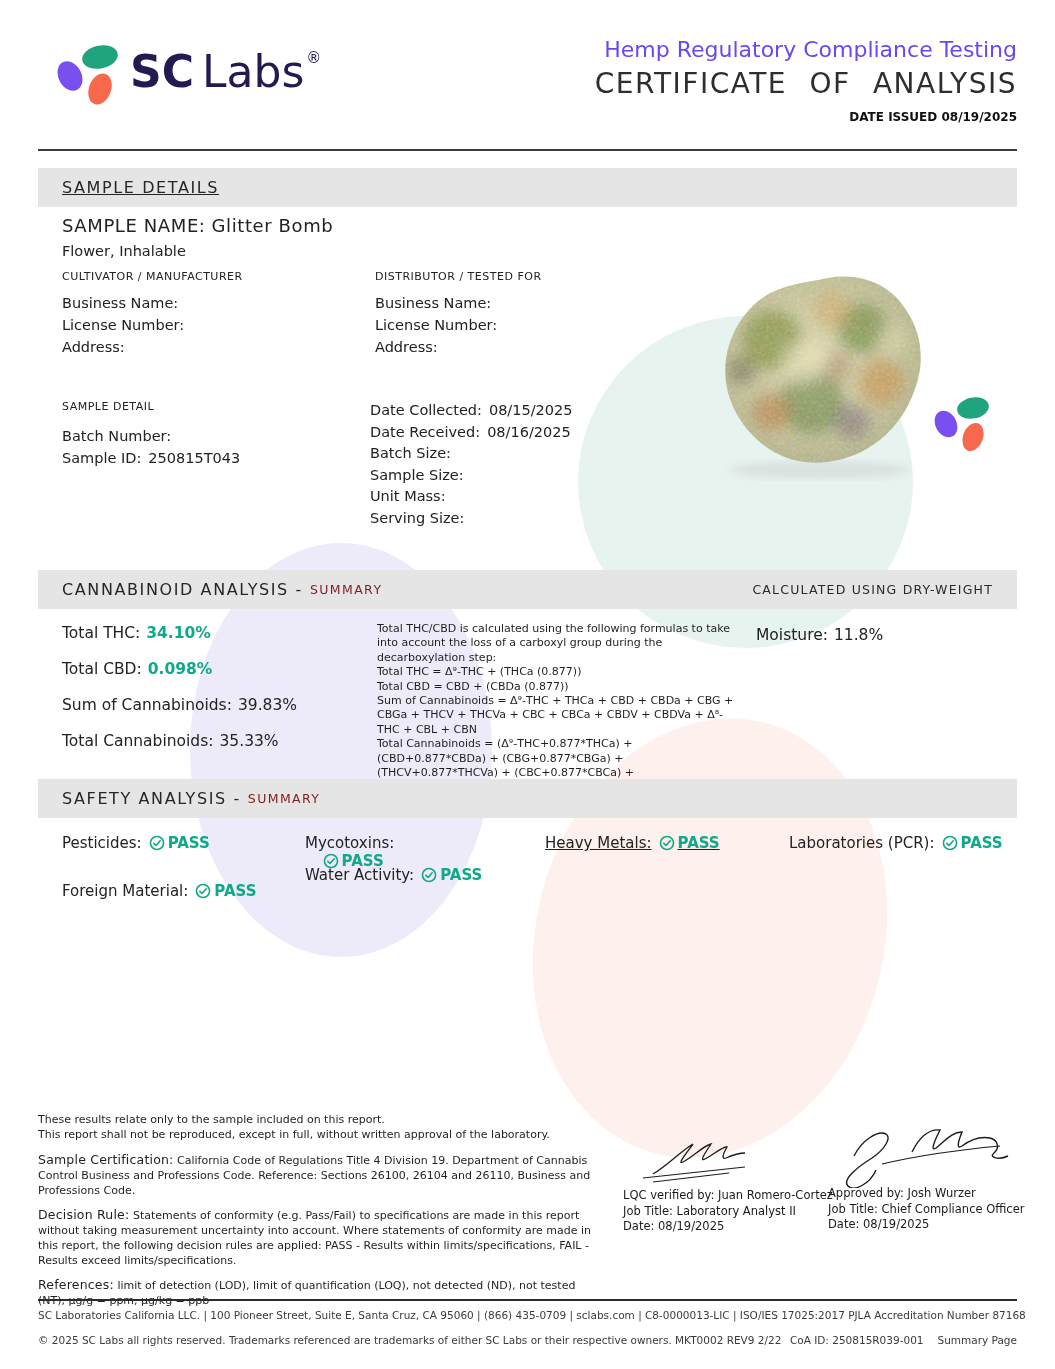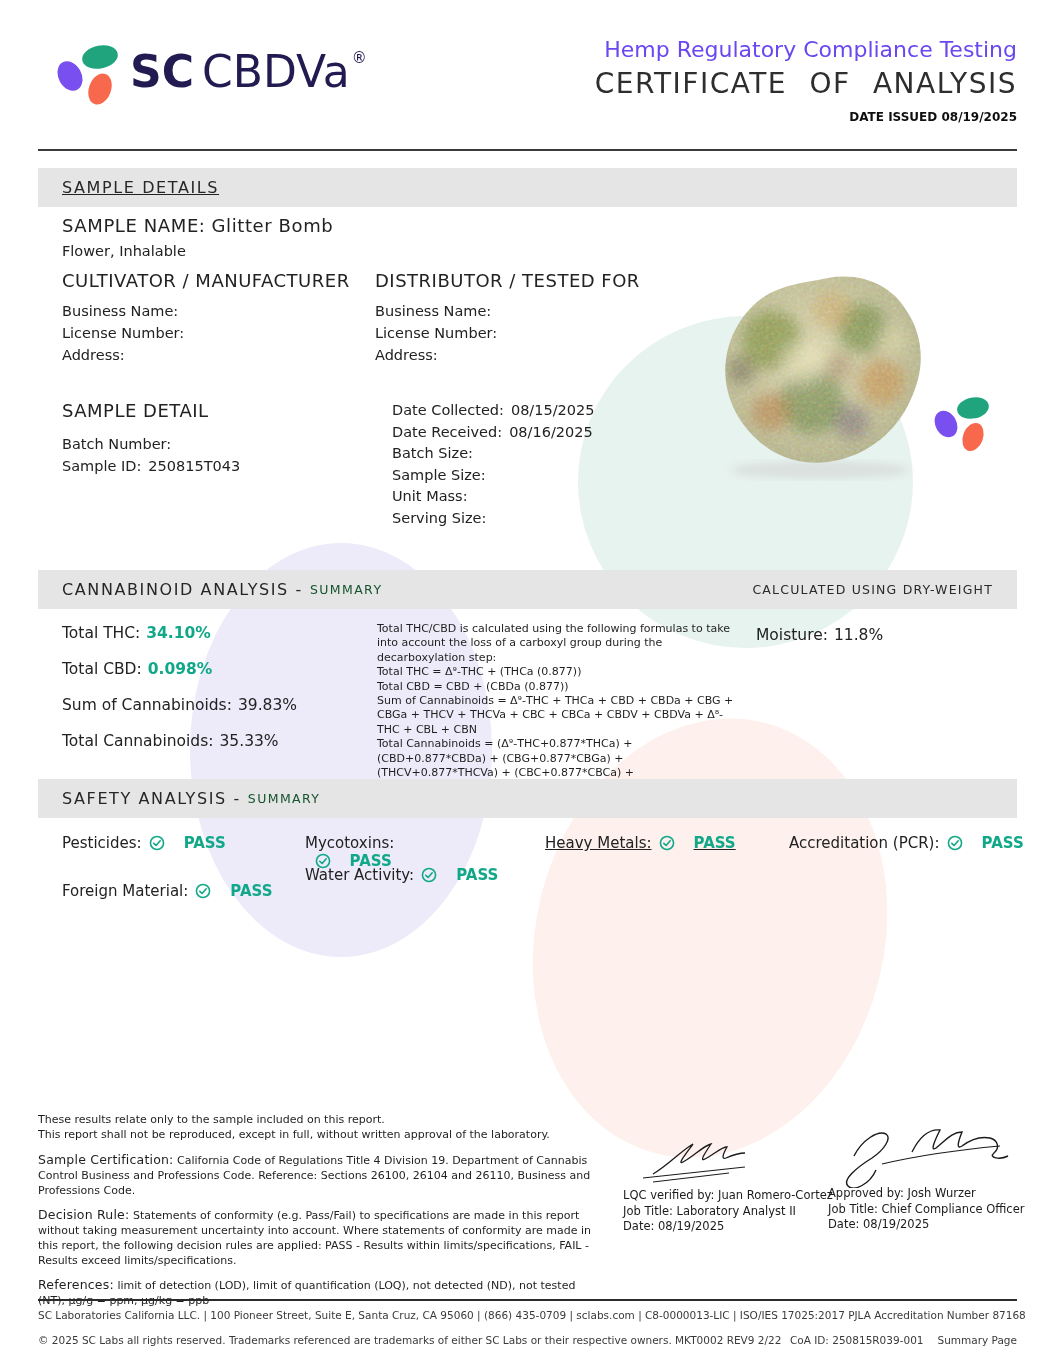--- a/index.html
+++ b/index.html
@@ -24,55 +24,55 @@
   .logo-reg { font-size:15px; font-weight:400; vertical-align:24px; margin-left:2px; }
   .header-right { right:38px; top:36px; text-align:right; }
   .hdr-l1 { color:#6a47f0; font-size:22px; line-height:1.25; }
   .hdr-l2 { color:#2e2e2e; font-size:28px; letter-spacing:1.5px; word-spacing:12px; margin-top:3px; }
   .hdr-l3 { color:#0f0f0f; font-size:12px; font-weight:bold; margin-top:10px; }
   .rule-top { left:38px; top:149px; width:979px; border-top:2px solid #3a3a3a; }
 
   
   .bar { left:38px; width:979px; height:39px; background:#e5e5e5; display:flex; align-items:center; padding:0 24px; }
   .bar-title { font-size:16px; letter-spacing:1.6px; color:#262626; }
-  .bar-sub { font-size:12.5px; letter-spacing:1.4px; color:#14532d; margin-left:7px; }
+  .bar-sub { font-size:12.5px; letter-spacing:1.4px; color:#7f1d1d; margin-left:7px; }
   .bar-right { margin-left:auto; font-size:12.5px; letter-spacing:1.2px; color:#2a2a2a; }
   .bar-sample { top:168px;text-decoration:underline; }
   .bar-cann { top:570px; }
   .bar-safety { top:779px; }
 
   
   .sample-name { left:62px; top:215px; font-size:18px; letter-spacing:0.6px; color:#222; }
   .sample-name .val { margin-left:6px; }
   .sample-type { left:62px; top:243px; font-size:14.5px; color:#222; }
-  .party-block h3, .detail-block h3 { font-size:18px; font-weight:400; letter-spacing:0.5px; color:#222; margin-bottom:9px; }
+  .party-block h3, .detail-block h3 { font-size:11px; font-weight:400; letter-spacing:0.5px; color:#222; margin-bottom:9px; }
   .party-cult { left:62px; top:270px; }
   .party-dist { left:375px; top:270px; }
   .field { display:flex; gap:7px; font-size:14.5px; line-height:22px; color:#222; }
   .detail-block { left:62px; top:400px; }
   .detail-block h3 { margin-bottom:12px; }
-  .dates-block { left:392px; top:400px; }
+  .dates-block { left:370px; top:400px; }
   .dates-block .field { line-height:21.5px; }
 
   
   .flower { left:710px; top:270px; }
   .minilogo { left:933px; top:392px; }
 
   
   .totals { left:62px; top:624px; }
   .totals .trow { font-size:15.5px; margin-bottom:18px; color:#222; }
   .totals .tval { margin-left:6px; }
   .totals .hl { color:#10a888; font-weight:bold; }
   .formulas { left:377px; top:622px; width:358px; font-size:11px; line-height:14.4px; color:#1f1f1f; }
   .moisture { left:756px; top:626px; font-size:15.5px; color:#222; }
   .moisture .val { margin-left:6px; }
 
   
   .test { position:absolute; z-index:1; display:flex; align-items:center; font-size:15px; color:#222; }
-  .test .result { display:inline-flex; align-items:center; margin-left:7px; color:#10a888; font-weight:bold;gap:16px; }
+  .test .result { display:inline-flex; align-items:center; margin-left:7px; color:#10a888; font-weight:bold; }
   .test .result svg { margin-right:3px; }
   .t1 { left:62px;  top:834px; } .t2 { left:305px; top:834px;flex-direction:column; }
   .t3 { left:545px; top:834px;text-decoration:underline; } .t4 { left:789px; top:834px; }
   .t5 { left:62px;  top:866px;margin-top:16px; } .t6 { left:305px; top:866px;text-align:right; }
 
   
   .legal { left:38px; top:1112px; width:562px; font-size:11px; line-height:15px; color:#1f1f1f; }
   .legal p { margin-bottom:9px; }
   .legal .p-intro { margin-bottom:10px; }
   .legal-label { font-size:12.5px; letter-spacing:0.2px; }
@@ -104,21 +104,21 @@
   <div class="blob blob-pink"></div>
 
   <div class="z logo-mark">
     <svg width="72" height="64" viewBox="0 0 72 64">
       <ellipse cx="44" cy="15" rx="18" ry="11.5" fill="#1fa47e" transform="rotate(-11 44 15)"></ellipse>
       <ellipse cx="14" cy="34" rx="11.5" ry="15.5" fill="#7a4ff0" transform="rotate(-28 14 34)"></ellipse>
       <ellipse cx="44" cy="47" rx="11" ry="16" fill="#f7684c" transform="rotate(20 44 47)"></ellipse>
     </svg>
   </div>
   <div class="z logo-text">
-    <span class="logo-sc">SC</span><span class="logo-labs">CBDVa</span><span class="logo-reg">®</span>
+    <span class="logo-sc">SC</span><span class="logo-labs">Labs</span><span class="logo-reg">®</span>
   </div>
   <div class="z header-right">
     <div class="hdr-l1">Hemp Regulatory Compliance Testing</div>
     <div class="hdr-l2">CERTIFICATE OF ANALYSIS</div>
     <div class="hdr-l3">DATE ISSUED 08/19/2025</div>
   </div>
   <div class="z rule-top"></div>
 
   <div class="z bar bar-sample">
     <span class="bar-title">SAMPLE DETAILS</span>
@@ -308,21 +308,21 @@
     <span>Heavy Metals:</span>
     <span class="result">
         <svg width="16" height="16" viewBox="0 0 20 20">
           <circle cx="10" cy="10" r="8.2" fill="none" stroke="#10a888" stroke-width="2"></circle>
           <path d="M6 10.4 L8.9 13.1 L14 7.2" fill="none" stroke="#10a888" stroke-width="2" stroke-linecap="round" stroke-linejoin="round"></path>
         </svg>
         <span>PASS</span>
       </span>
   </div>
   <div class="test t4">
-    <span>Accreditation (PCR):</span>
+    <span>Laboratories (PCR):</span>
     <span class="result">
         <svg width="16" height="16" viewBox="0 0 20 20">
           <circle cx="10" cy="10" r="8.2" fill="none" stroke="#10a888" stroke-width="2"></circle>
           <path d="M6 10.4 L8.9 13.1 L14 7.2" fill="none" stroke="#10a888" stroke-width="2" stroke-linecap="round" stroke-linejoin="round"></path>
         </svg>
         <span>PASS</span>
       </span>
   </div>
   <div class="test t5">
     <span>Foreign Material:</span>

